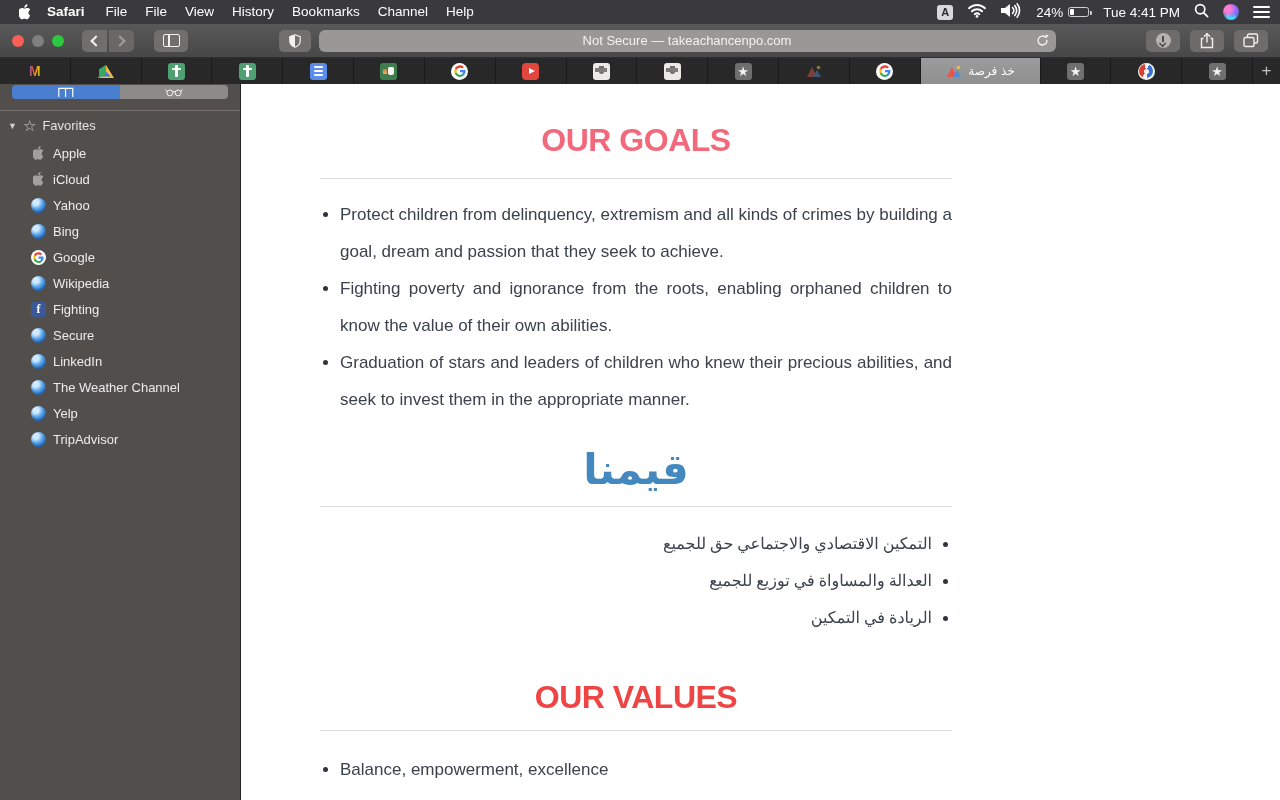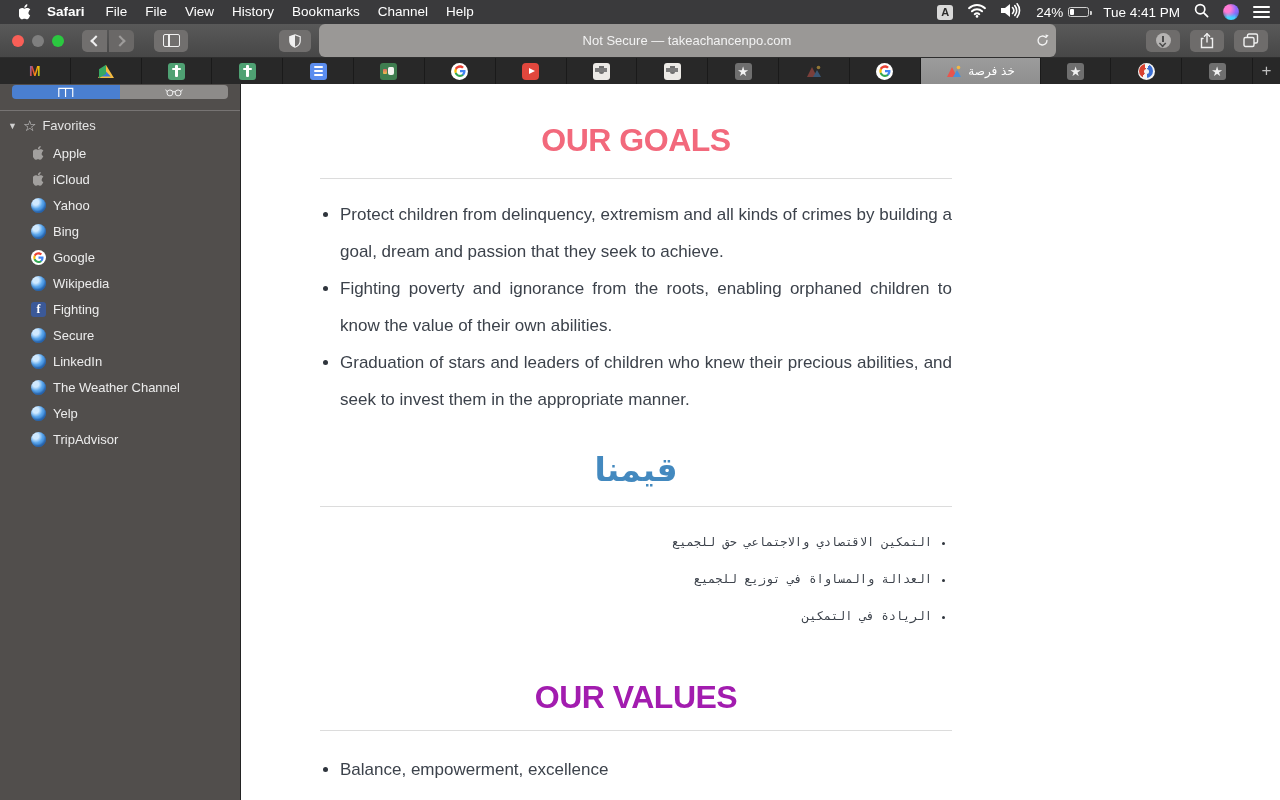--- a/index.html
+++ b/index.html
@@ -39,21 +39,21 @@
   .nav-group .tb-btn { width:25px; }
   .nav-group .tb-btn:first-child { border-radius:5px 0 0 5px; }
   .nav-group .tb-btn:last-child { border-radius:0 5px 5px 0; background:#6a6867; }
   .btn-sidebar { width:34px; margin-left:12px; }
   .btn-shield { width:32px; margin-left:auto; }
   .chev { width:8px; height:8px; border-left:2px solid #f0f0f0; border-bottom:2px solid #f0f0f0; transform:rotate(45deg); margin-left:3px; }
   .chev.fwd { border-color:#9e9c9b; transform:rotate(225deg); margin-left:-3px; }
   .sidebar-glyph { width:17px; height:13px; border:1.5px solid #f0f0f0; border-radius:2px; position:relative; }
   .sidebar-glyph::before { content:""; position:absolute; left:4.5px; top:0; bottom:0; width:1.5px; background:#f0f0f0; }
   .shield-glyph { width:12px; height:14px; }
-  .urlfield { flex:0 0 737px; height:33px; background:#9a9896; border-radius:6px; display:flex; align-items:center; position:relative; }
+  .urlfield { flex:0 0 737px; height:22px; background:#9a9896; border-radius:6px; display:flex; align-items:center; position:relative; }
   .urlfield .addr { flex:1; text-align:center; color:#f2f2f2; font-size:13px; }
   .reload-glyph { position:absolute; right:7px; width:13px; height:13px; }
   .right-group { display:flex; gap:10px; margin-left:auto; }
   .right-group .tb-btn { width:34px; background:#6e6c6b; }
   .dl-circle { width:15px; height:15px; border-radius:50%; background:#b5b3b2; position:relative; }
   .dl-circle::before { content:""; position:absolute; left:6.4px; top:3px; width:2.2px; height:6px; background:#4b4b4b; }
   .dl-circle::after { content:""; position:absolute; left:3.7px; top:6.5px; width:5.2px; height:5.2px; border-right:2.2px solid #4b4b4b; border-bottom:2.2px solid #4b4b4b; transform:rotate(45deg) scale(.75); }
 
   
   .tabbar { height:26px; background:#242424; display:flex; align-items:stretch; }
@@ -109,28 +109,28 @@
   .gicon.globe { background:radial-gradient(circle at 32% 28%, #cfe9ff 0 20%, #5aa6ec 45%, #2f7cd0 80%); box-shadow:inset -1px -2px 2px rgba(20,60,120,.5); }
   .gicon.apple-gray { border-radius:0; display:flex; align-items:center; justify-content:center; }
   .gicon.apple-gray svg { width:12px; height:14px; fill:#a2a09e; }
   .gicon.fb { border-radius:3px; background:#3b5998; color:#fff; font-size:12px; font-weight:700; font-family:"Liberation Serif", serif; display:flex; align-items:flex-end; justify-content:center; line-height:15px; }
   .gicon.ggl { background:#fff; display:flex; align-items:center; justify-content:center; }
   .gicon.ggl svg { width:11px; height:11px; }
 
   .content { flex:1; background:#fff; position:relative; overflow:hidden; }
   .col { margin-left:79px; width:632px; padding-top:37px; color:#3c424b; }
   h2.sec { font-size:32px; line-height:38px; text-align:center; font-weight:700; letter-spacing:-.5px; }
-  h2.sec.ar { font-size:33px; line-height:44px; font-family:"DejaVu Sans", sans-serif; font-weight:700; margin-top:30px; }
+  h2.sec.ar { font-size:42px; line-height:44px; font-family:"DejaVu Sans", sans-serif; font-weight:700; margin-top:30px; }
   .rule { border:0; border-top:1px solid #dcdcdc; }
   .rule.r1 { margin-top:19px; }
   .rule.r2 { margin-top:14px; }
   .rule.r3 { margin-top:14px; }
   ul.goals { margin:17px 0 0; padding-left:20px; font-size:17px; line-height:37px; text-align:justify; }
   ul.goals li::marker { color:#2f353d; }
-  ul.ar-list { margin:18px 0 0; padding-right:20px; direction:rtl; font-size:12px; line-height:37px; font-family:Liberation Mono, monospace; }
+  ul.ar-list { margin:18px 0 0; padding-right:20px; direction:rtl; font-size:16px; line-height:37px; font-family:Liberation Serif, serif; }
   ul.ar-list li::marker { color:#2f353d; }
   h2.sec.blue2 { margin-top:42px; }
   ul.envalues { margin:20px 0 0; padding-left:20px; font-size:17px; line-height:37px; }
   ul.envalues li::marker { color:#2f353d; }
 </style>
 </head>
 <body>
 
 <div class="menubar">
   <div class="menubar-left">
@@ -422,20 +422,20 @@
         <li>Fighting poverty and ignorance from the roots, enabling orphaned children to know the value of their own abilities.</li>
         <li>Graduation of stars and leaders of children who knew their precious abilities, and seek to invest them in the appropriate manner.</li>
       </ul>
       <h2 class="sec ar" style="color:#4389bf">قيمنا</h2>
       <hr class="rule r2">
       <ul class="ar-list">
         <li>التمكين الاقتصادي والاجتماعي حق للجميع</li>
         <li>العدالة والمساواة في توزيع للجميع</li>
         <li>الريادة في التمكين</li>
       </ul>
-      <h2 class="sec blue2" style="color:#a21caf">OUR VALUES</h2>
+      <h2 class="sec blue2" style="color:#ef4444">OUR VALUES</h2>
       <hr class="rule r3">
       <ul class="envalues">
         <li>Balance, empowerment, excellence</li>
       </ul>
     </div>
   </div>
 </div>
 
 </body></html>

